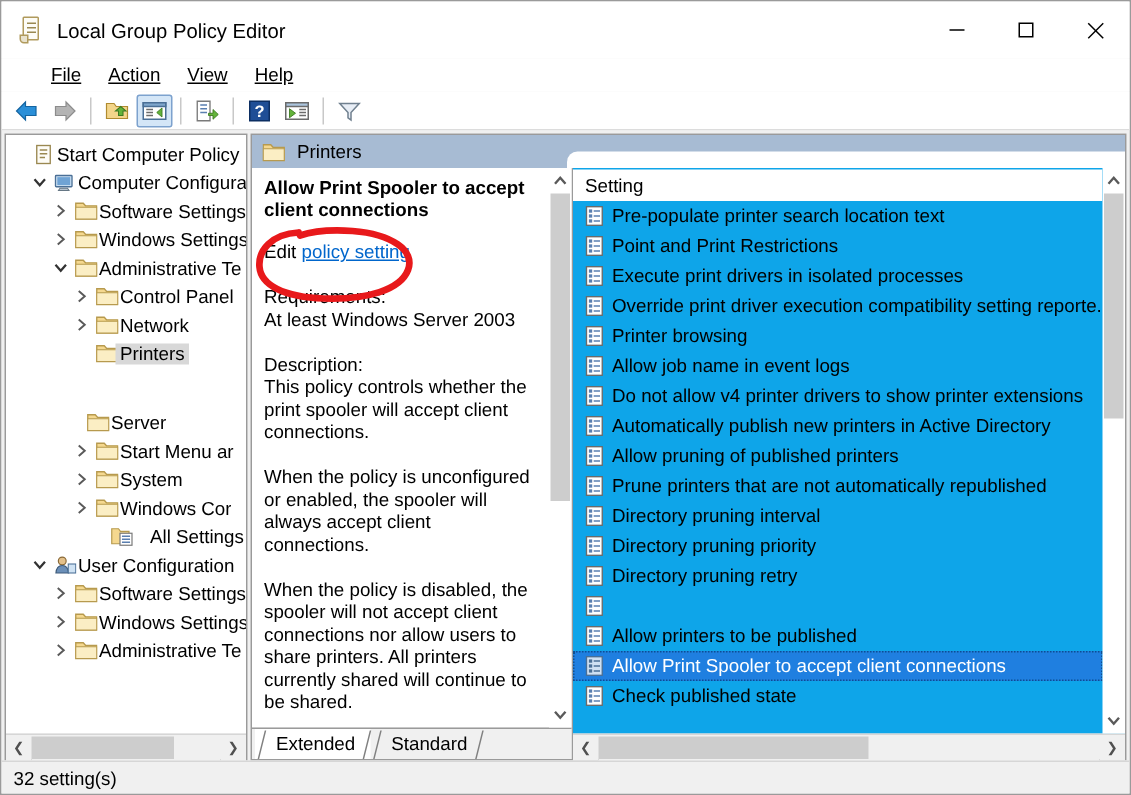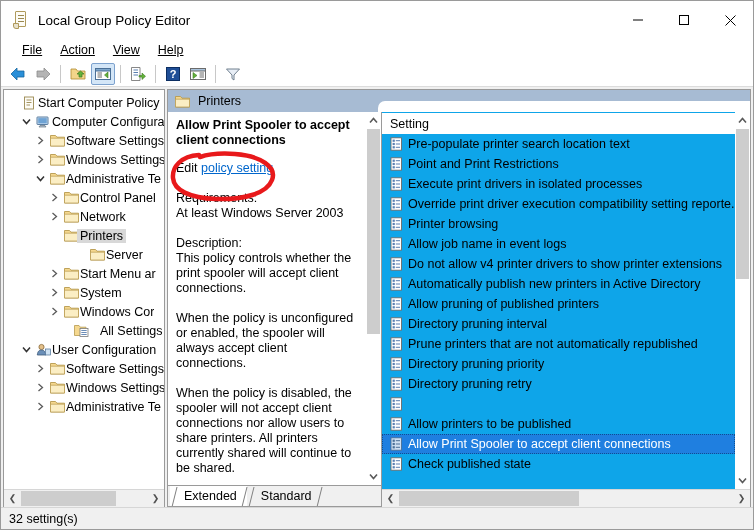--- a/index.html
+++ b/index.html
@@ -74,21 +74,21 @@
     cursor: default;
   }
   .wbtn svg { display: block; }
 
   
   .menubar {
     height: 22px;
     background: #ffffff;
     display: flex;
     align-items: center;
-    padding-left: 12px;
+    padding-left: 24px;
     flex: 0 0 auto;
     font-size: 12.5px;
   }
   .menuitem {
     padding: 2px 9px;
     cursor: default;
     white-space: nowrap;
   }
   .menuitem u { text-decoration: underline; }
 
@@ -619,21 +619,21 @@
           <div class="tnode sel" style="padding-left: 42px;">
             <span class="twist"></span>
             <span class="ticon">
               <svg width="15" height="13" viewBox="0 0 15 13">
                 <path d="M0.5 1.5 L5.5 1.5 L7 3.2 L14.5 3.2 L14.5 12 L0.5 12 Z" fill="#f5d88f" stroke="#b79a4e" stroke-width="0.9"></path>
                 <path d="M0.5 4.2 L14.5 4.2 L14.5 12 L0.5 12 Z" fill="#fbeec4" stroke="#b79a4e" stroke-width="0.7"></path>
               </svg>
             </span>
             <span class="tlabel">Printers</span>
           </div>
-          <div class="tnode" style="padding-left: 68px;">
+          <div class="tnode" style="padding-left: 36px; margin-top: 27px;">
             <span class="twist"></span>
             <span class="ticon">
               <svg width="15" height="13" viewBox="0 0 15 13">
                 <path d="M0.5 1.5 L5.5 1.5 L7 3.2 L14.5 3.2 L14.5 12 L0.5 12 Z" fill="#f5d88f" stroke="#b79a4e" stroke-width="0.9"></path>
                 <path d="M0.5 4.2 L14.5 4.2 L14.5 12 L0.5 12 Z" fill="#fbeec4" stroke="#b79a4e" stroke-width="0.7"></path>
               </svg>
             </span>
             <span class="tlabel">Server</span>
           </div>
           <div class="tnode" style="padding-left: 42px;">
@@ -954,35 +954,35 @@
                       <svg width="13" height="14" viewBox="0 0 13 14">
                         <rect x="1" y="0.8" width="10.5" height="12.4" fill="#ffffff" stroke="#6b6b6b" stroke-width="0.9"></rect>
                         <rect x="2.6" y="2.6" width="2.2" height="2.2" fill="#5a7fb0"></rect>
                         <rect x="2.6" y="5.9" width="2.2" height="2.2" fill="#5a7fb0"></rect>
                         <rect x="2.6" y="9.2" width="2.2" height="2.2" fill="#5a7fb0"></rect>
                         <line x1="5.8" y1="3.7" x2="10" y2="3.7" stroke="#5a7fb0" stroke-width="1"></line>
                         <line x1="5.8" y1="7" x2="10" y2="7" stroke="#5a7fb0" stroke-width="1"></line>
                         <line x1="5.8" y1="10.3" x2="10" y2="10.3" stroke="#5a7fb0" stroke-width="1"></line>
                       </svg>
                     </span>
+                    <span>Prune printers that are not automatically republished</span>
+                  </div>
+                  <div class="row">
+                    <span class="ricon">
+                      <svg width="13" height="14" viewBox="0 0 13 14">
+                        <rect x="1" y="0.8" width="10.5" height="12.4" fill="#ffffff" stroke="#6b6b6b" stroke-width="0.9"></rect>
+                        <rect x="2.6" y="2.6" width="2.2" height="2.2" fill="#5a7fb0"></rect>
+                        <rect x="2.6" y="5.9" width="2.2" height="2.2" fill="#5a7fb0"></rect>
+                        <rect x="2.6" y="9.2" width="2.2" height="2.2" fill="#5a7fb0"></rect>
+                        <line x1="5.8" y1="3.7" x2="10" y2="3.7" stroke="#5a7fb0" stroke-width="1"></line>
+                        <line x1="5.8" y1="7" x2="10" y2="7" stroke="#5a7fb0" stroke-width="1"></line>
+                        <line x1="5.8" y1="10.3" x2="10" y2="10.3" stroke="#5a7fb0" stroke-width="1"></line>
+                      </svg>
+                    </span>
                     <span>Directory pruning interval</span>
-                  </div>
-                  <div class="row">
-                    <span class="ricon">
-                      <svg width="13" height="14" viewBox="0 0 13 14">
-                        <rect x="1" y="0.8" width="10.5" height="12.4" fill="#ffffff" stroke="#6b6b6b" stroke-width="0.9"></rect>
-                        <rect x="2.6" y="2.6" width="2.2" height="2.2" fill="#5a7fb0"></rect>
-                        <rect x="2.6" y="5.9" width="2.2" height="2.2" fill="#5a7fb0"></rect>
-                        <rect x="2.6" y="9.2" width="2.2" height="2.2" fill="#5a7fb0"></rect>
-                        <line x1="5.8" y1="3.7" x2="10" y2="3.7" stroke="#5a7fb0" stroke-width="1"></line>
-                        <line x1="5.8" y1="7" x2="10" y2="7" stroke="#5a7fb0" stroke-width="1"></line>
-                        <line x1="5.8" y1="10.3" x2="10" y2="10.3" stroke="#5a7fb0" stroke-width="1"></line>
-                      </svg>
-                    </span>
-                    <span>Prune printers that are not automatically republished</span>
                   </div>
                   <div class="row">
                     <span class="ricon">
                       <svg width="13" height="14" viewBox="0 0 13 14">
                         <rect x="1" y="0.8" width="10.5" height="12.4" fill="#ffffff" stroke="#6b6b6b" stroke-width="0.9"></rect>
                         <rect x="2.6" y="2.6" width="2.2" height="2.2" fill="#5a7fb0"></rect>
                         <rect x="2.6" y="5.9" width="2.2" height="2.2" fill="#5a7fb0"></rect>
                         <rect x="2.6" y="9.2" width="2.2" height="2.2" fill="#5a7fb0"></rect>
                         <line x1="5.8" y1="3.7" x2="10" y2="3.7" stroke="#5a7fb0" stroke-width="1"></line>
                         <line x1="5.8" y1="7" x2="10" y2="7" stroke="#5a7fb0" stroke-width="1"></line>

